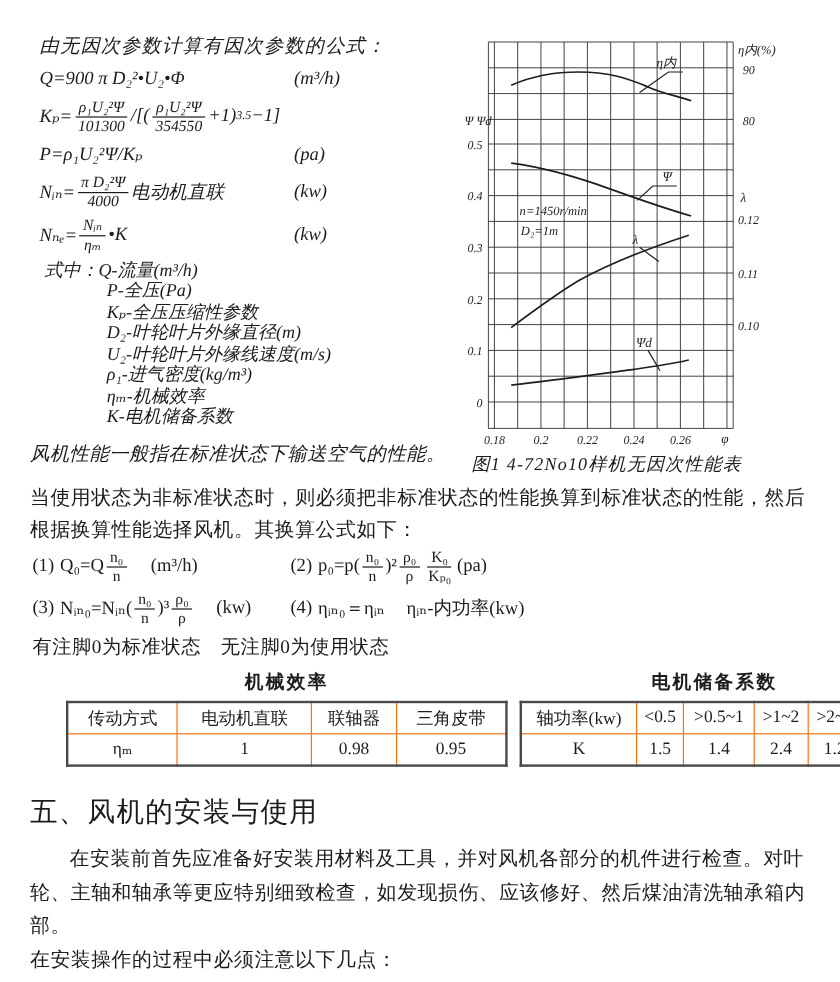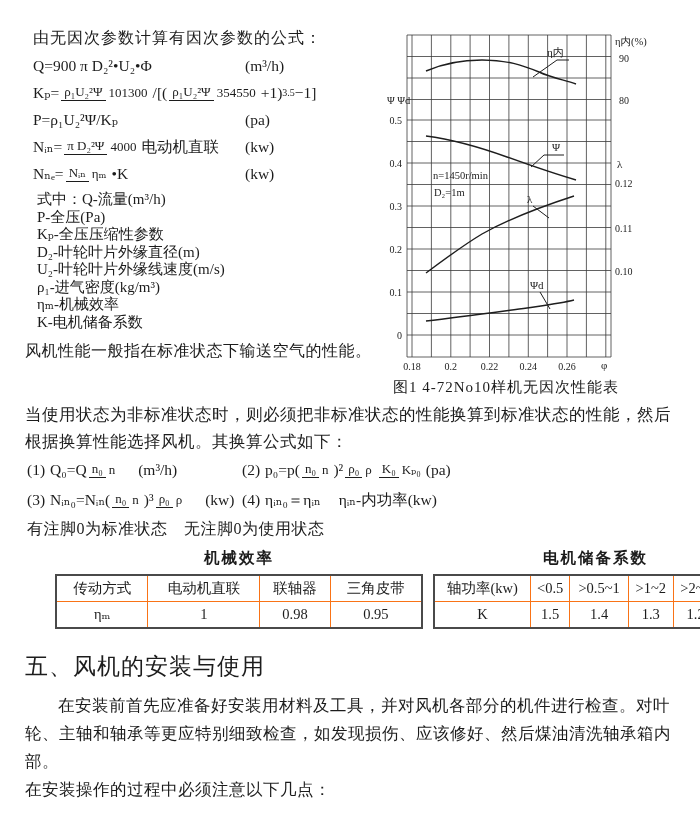--- a/index.html
+++ b/index.html
@@ -3,33 +3,33 @@
 <meta charset="utf-8">
 <style>
   html,body{margin:0;padding:0;background:#fff;}
   body{
     width:700px;height:818px;overflow:hidden;position:relative;
     font-family:"Liberation Serif","DejaVu Serif",serif;
     color:#1c1c1c;
   }
   .page{padding:26px 15px 0 25px;}
   
-  .row1{display:flex;}
+  .row1{display:flex;font-style:italic;}
   .colL{width:362px;flex:0 0 362px;}
   .colR{width:298px;flex:1;padding-top:2px;}
   .intro{font-size:16px;margin:2px 0 6px 8px;letter-spacing:1px;}
   .fline{position:relative;font-size:15.5px;margin:5px 0 5px 8px;display:flex;align-items:center;min-height:22px;}
   .fline .unit{position:absolute;left:212px;top:50%;transform:translateY(-50%);}
-  .frac{display:inline-flex;align-items:center;vertical-align:middle;font-size:13px;line-height:1.15;margin:0 2px;}
+  .frac{display:inline-flex;flex-direction:column;align-items:center;vertical-align:middle;font-size:13px;line-height:1.15;margin:0 2px;}
   .frac .num{border-bottom:1px solid #1c1c1c;padding:0 3px;}
   .frac .den{padding:0 3px;}
   sup.exp{font-size:10px;line-height:0;}
   .legend{margin:6px 0 0 12px;font-size:15px;line-height:17.5px;}
   .legend .lead{display:flex;}
-  .legend .items{}
+  .legend .items{margin-left:52px;}
   .legend .items div{white-space:nowrap;}
   .paraA{font-size:16px;margin:10px 0 0 0;letter-spacing:.5px;}
   
   .chartwrap{position:relative;}
   svg{display:block;}
   .caption{font-size:15px;margin:2px 0 0 6px;letter-spacing:1px;white-space:nowrap;}
   .ctext{font-family:"Liberation Serif","DejaVu Serif",serif;fill:#222;}
   
   .paraB{font-size:16.5px;line-height:27px;margin:4px 0 2px 0;letter-spacing:.5px;}
   .convgrid{display:grid;grid-template-columns:215px 1fr;row-gap:4px;margin-left:2px;}
@@ -297,21 +297,21 @@
           <td>&lt;0.5</td>
           <td>&gt;0.5~1</td>
           <td>&gt;1~2</td>
           <td>&gt;2~5</td>
           <td>&gt;5</td>
         </tr>
         <tr>
           <td>K</td>
           <td>1.5</td>
           <td>1.4</td>
-          <td>1.3</td>
+          <td>2.4</td>
           <td>1.2</td>
           <td>1.15</td>
         </tr>
       </tbody>
         </table>
     </div>
   </div>
 
   <div class="sect-title">五、风机的安装与使用</div>
   <p class="bpara indent">在安装前首先应准备好安装用材料及工具，并对风机各部分的机件进行检查。对叶轮、主轴和轴承等更应特别细致检查，如发现损伤、应该修好、然后煤油清洗轴承箱内部。</p>

